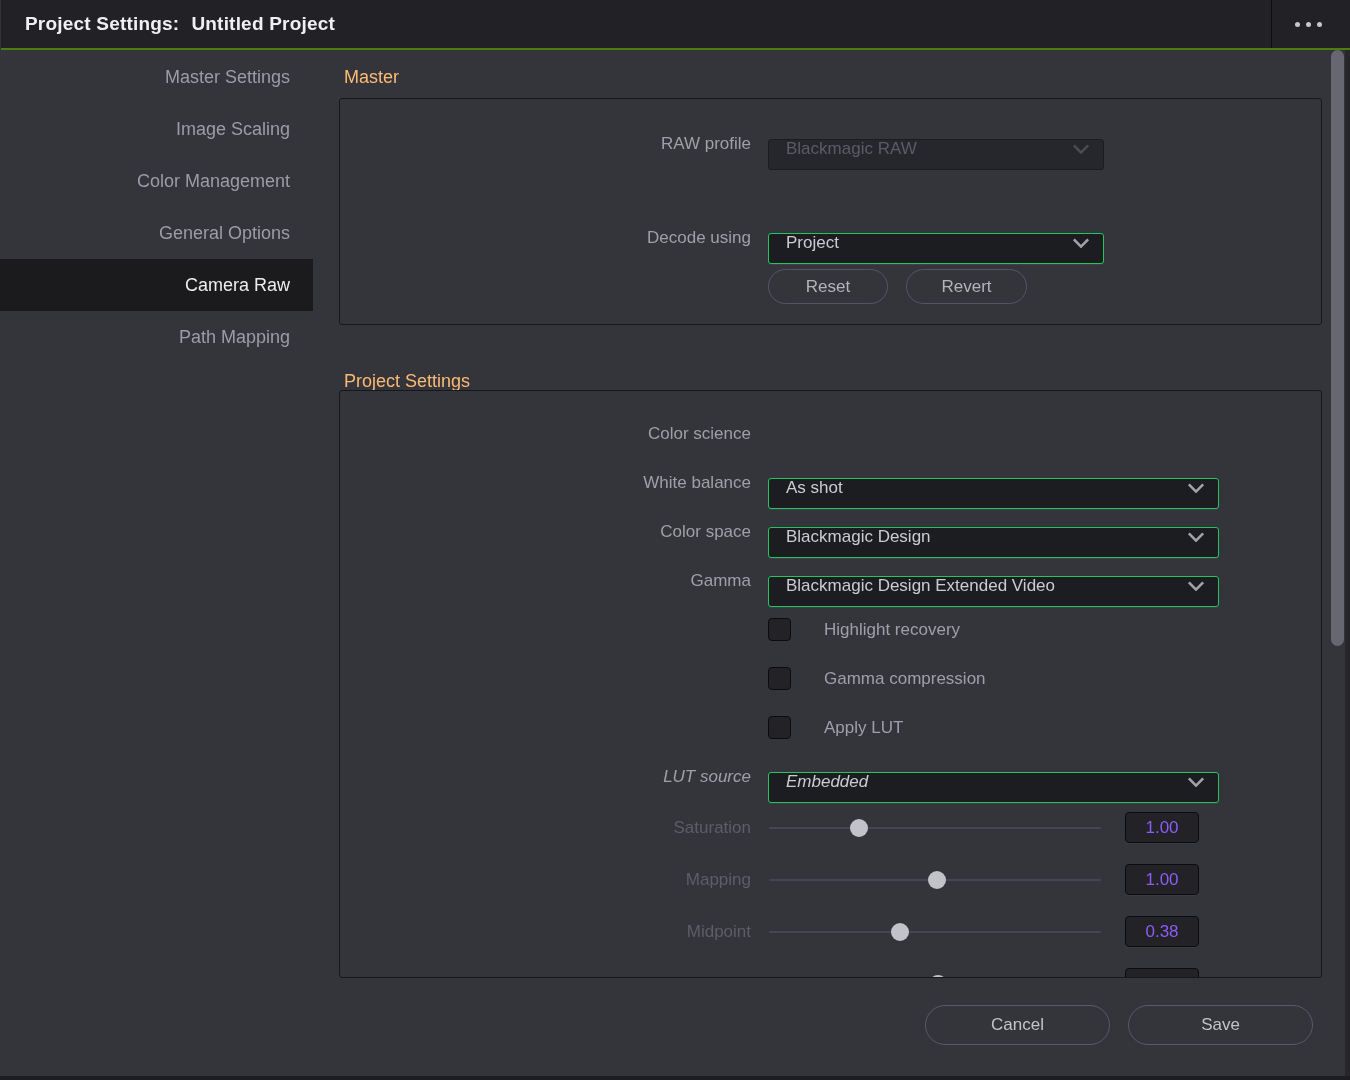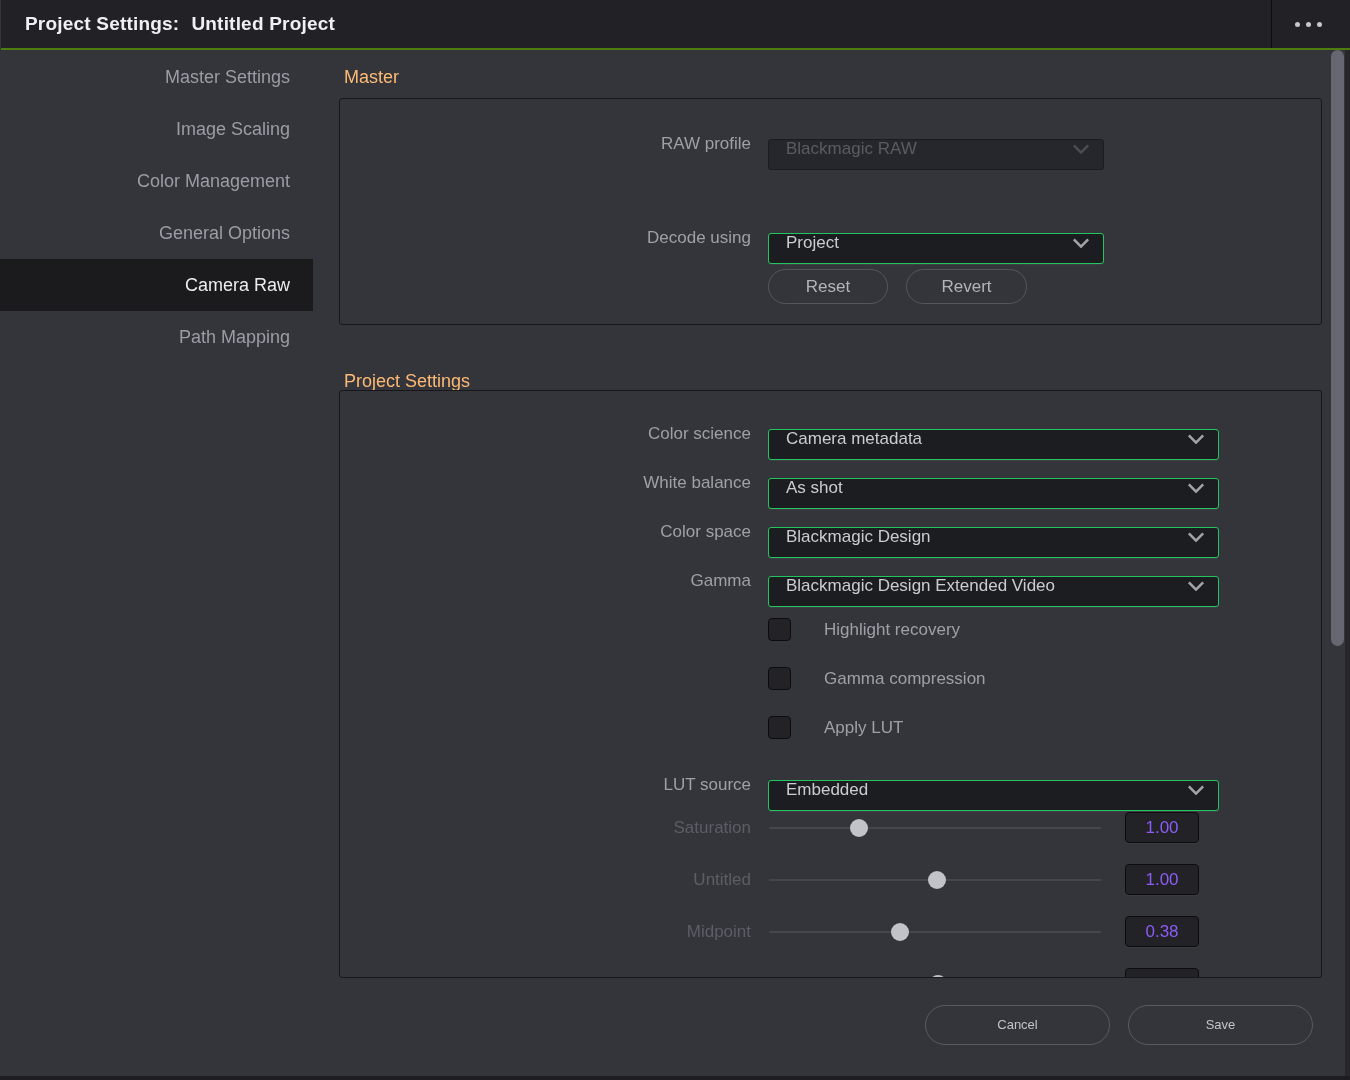--- a/index.html
+++ b/index.html
@@ -77,27 +77,27 @@
                    background:#c2c3c8; }
   .value-box { position:absolute; left:785px; top:0; width:74px; height:31px;
                background:#222227; border:1px solid #0c0c0f; border-radius:4px;
                box-shadow:0 1px 0 rgba(255,255,255,.04);
                font-size:17px; line-height:29px; text-align:center; color:#8b5cf6; }
 
   
   #m-row0 { top:29px; } #m-row1 { top:76px; } #m-row2 { top:123px; }
   #p-dd0 { top:27px; } #p-dd1 { top:76px; } #p-dd2 { top:125px; } #p-dd3 { top:174px; }
   #p-cb0 { top:227px; } #p-cb1 { top:276px; } #p-cb2 { top:325px; }
-  #p-lut { top:378px; }
+  #p-lut { top:370px;font-style:italic; }
   #p-sl0 { top:421px; } #p-sl1 { top:473px; } #p-sl2 { top:525px; } #p-sl3 { top:577px; }
 
   
   .footer-btn { position:absolute; top:1005px; width:185px; height:40px;
                 border:1px solid #5a5b62; border-radius:20px; background:transparent;
-                color:#c3c4c9; font-size:13px; line-height:38px; text-align:center;
+                color:#c3c4c9; font-size:17px; line-height:38px; text-align:center;
                 cursor:pointer; font-family:inherit; }
   #btn-cancel { left:925px; }
   #btn-save { left:1128px; }
 
   
   .scroll-edge { position:absolute; left:1345px; top:50px; width:5px; height:1026px; background:#26262b; }
   .scroll-thumb { position:absolute; left:1331px; top:50px; width:13px; height:596px;
                   background:#666771; border-radius:7px; cursor:pointer; }
   .bottom-edge { position:absolute; left:0; top:1076px; width:1350px; height:4px; background:#1e1e22; }
 </style>
@@ -153,26 +153,20 @@
     <button class="pill" id="btn-reset">Reset</button>
     <button class="pill" id="btn-revert">Revert</button>
   </div>
 
   <div class="section-heading" id="heading-project">Project Settings</div>
 
   <div class="group-box" id="box-project">
 
     <div class="row" id="p-dd0">
       <div class="row-label">Color science</div>
-      <div class="dropdown dd-project">
-        <span class="dd-text">Camera metadata</span>
-        <svg viewBox="0 0 12 7">
-            <polyline points="1,1 6,6 11,1"></polyline>
-          </svg>
-      </div>
     </div>
     <div class="row" id="p-dd1">
       <div class="row-label">White balance</div>
       <div class="dropdown dd-project">
         <span class="dd-text">As shot</span>
         <svg viewBox="0 0 12 7">
             <polyline points="1,1 6,6 11,1"></polyline>
           </svg>
       </div>
     </div>
@@ -218,21 +212,21 @@
       </div>
     </div>
 
     <div class="slider-row" id="p-sl0">
       <div class="row-label">Saturation</div>
       <div class="slider-track"></div>
       <div class="slider-handle" style="left: 509.972px;"></div>
       <div class="value-box">1.00</div>
     </div>
     <div class="slider-row" id="p-sl1">
-      <div class="row-label">Untitled</div>
+      <div class="row-label">Mapping</div>
       <div class="slider-track"></div>
       <div class="slider-handle" style="left: 587.992px;"></div>
       <div class="value-box">1.00</div>
     </div>
     <div class="slider-row" id="p-sl2">
       <div class="row-label">Midpoint</div>
       <div class="slider-track"></div>
       <div class="slider-handle" style="left: 550.808px;"></div>
       <div class="value-box">0.38</div>
     </div>

